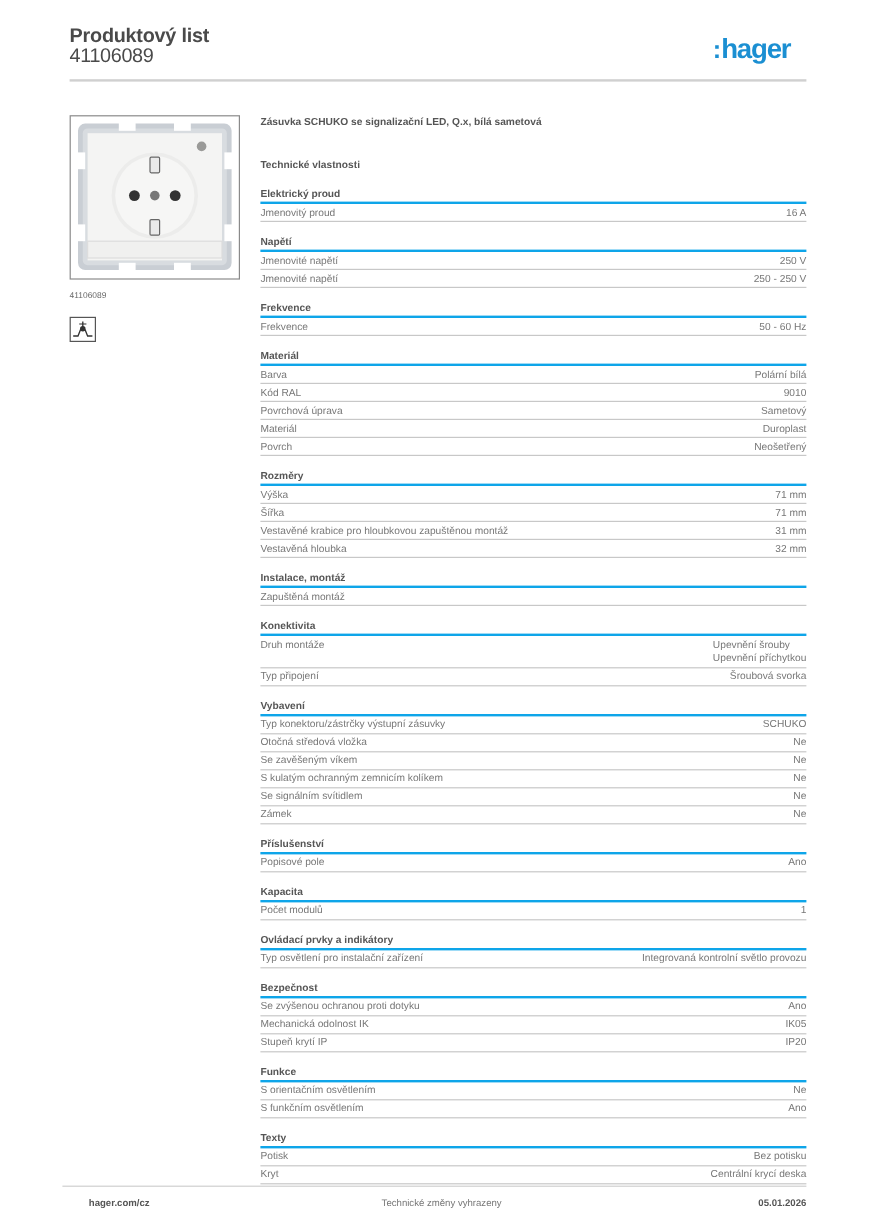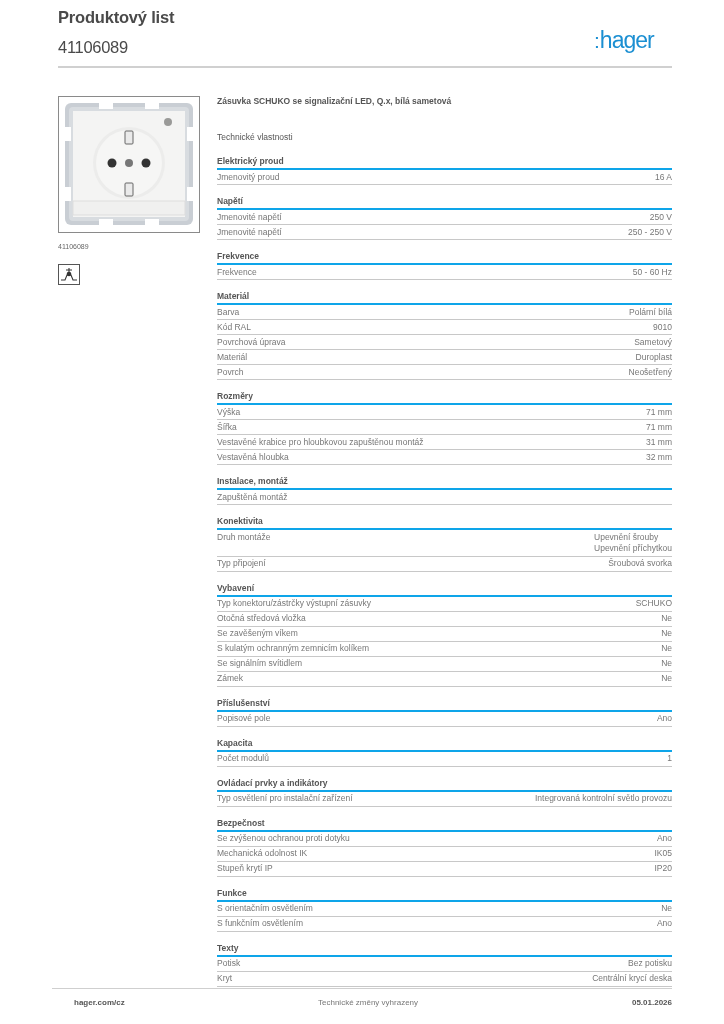--- a/index.html
+++ b/index.html
@@ -1,30 +1,30 @@
 <!DOCTYPE html>
 <html><head>
 <meta charset="utf-8">
 <style>
   html, body { margin:0; padding:0; background:#ffffff; }
   body { width:724px; height:1024px; position:relative; overflow:hidden;
          font-family:"Liberation Sans", sans-serif; color:#555; }
-  .hdr-title { position:absolute; left:58px; top:8px; font-size:16.5px; font-weight:bold; color:#4a4a4a; letter-spacing:-0.2px; }
+  .hdr-title { position:absolute; left:58px; top:21px; font-size:16.5px; font-weight:bold; color:#4a4a4a; letter-spacing:-0.2px; }
   .hdr-num { position:absolute; left:58px; top:38px; font-size:16.5px; color:#4a4a4a; letter-spacing:-0.3px; }
-  .logo { position:absolute; left:594px; top:27px; font-size:23px; font-weight:normal; color:#1b8fd2; letter-spacing:-1px; }
+  .logo { position:absolute; left:594px; top:27px; font-size:23px; font-weight:bold; color:#1b8fd2; letter-spacing:-1px; }
   .logo .colon { font-size:21px; margin-right:1px; }
   .hdr-rule { position:absolute; left:58px; top:66px; width:614px; height:2px; background:#d0d0d0; }
 
   .img-box { position:absolute; left:58px; top:96px; width:142px; height:137px; border:1px solid #8a8a8a; box-sizing:border-box; background:#fff; }
   .img-caption { position:absolute; left:58px; top:243px; font-size:7px; color:#666; }
   .sym-box { position:absolute; left:58px; top:264px; width:22px; height:21px; border:1px solid #555; box-sizing:border-box; }
 
   .content { position:absolute; left:217px; top:95px; width:455px; }
   .prod-name { font-size:8.5px; font-weight:bold; color:#555; height:14px; line-height:12px; }
-  .tech-title { font-size:8.5px; font-weight:normal; color:#555; margin-top:22px; height:14px; line-height:12px; }
+  .tech-title { font-size:8.5px; font-weight:bold; color:#555; margin-top:22px; height:14px; line-height:12px; }
   .section { margin-top:11px; }
   .sec-h { font-size:8.5px; font-weight:bold; color:#555; height:11px; line-height:10px; border-bottom:2px solid #0ea5e9; padding-bottom:1px; }
   .row { display:flex; justify-content:space-between; align-items:flex-start; font-size:8.5px; color:#777; border-bottom:1px solid #c8c8c8; line-height:11.5px; padding-top:1.5px; padding-bottom:1px; }
   .row .k { flex:1; }
   .row .v { text-align:left; white-space:pre-line; }
 
   .ftr-rule { position:absolute; left:52px; top:988px; width:620px; height:1px; background:#cfcfcf; }
   .ftr-left { position:absolute; left:58px; top:998px; font-size:8px; font-weight:bold; color:#555;margin-left:16px; }
   .ftr-mid { position:absolute; left:318px; top:998px; font-size:8px; color:#777; }
   .ftr-right { position:absolute; right:52px; top:998px; font-size:8px; font-weight:bold; color:#555; }

